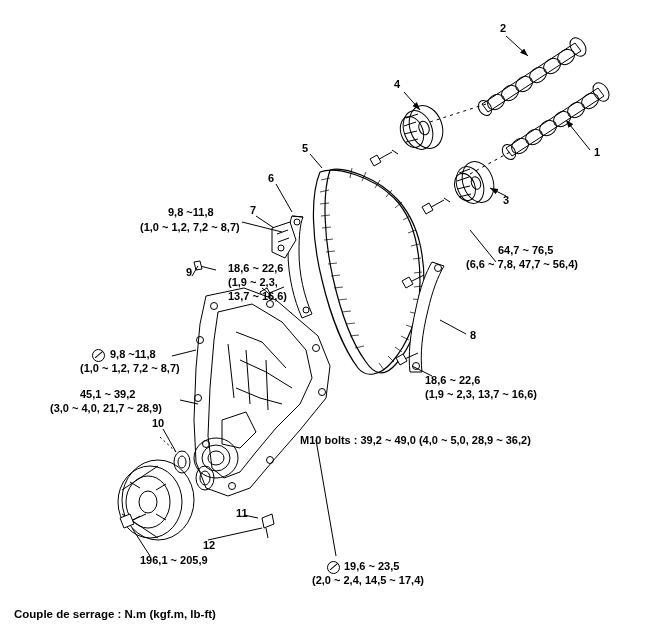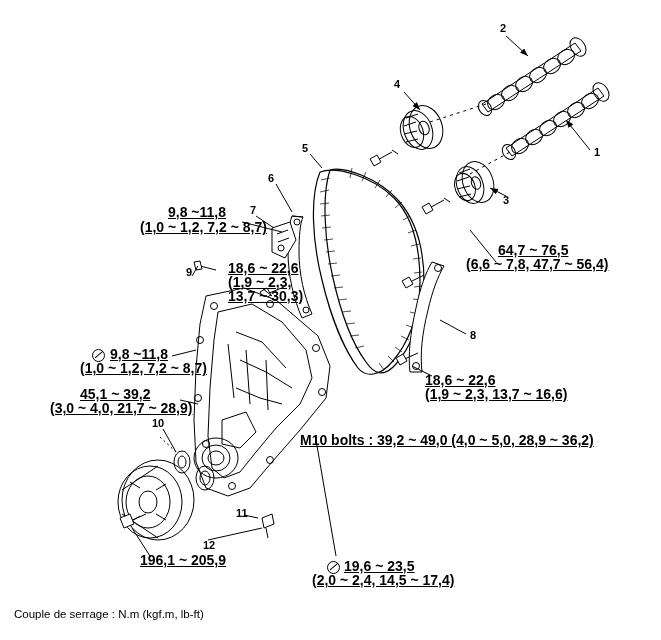--- a/index.html
+++ b/index.html
@@ -20,39 +20,38 @@
   }
   #artwork {
     position: absolute;
     left: 0;
     top: 0;
     width: 661px;
     height: 640px;
   }
   .lbl {
     position: absolute;
-    font-size: 14px;
+    font-size: 11px;
     line-height: 13px;
     font-weight: bold;
     white-space: pre;
     color: #000;
-    text-decoration: underline;
   }
   .num {
     position: absolute;
     font-size: 11px;
     font-weight: bold;
     color: #000;
   }
   .footer {
     position: absolute;
     left: 14px;
     top: 608px;
     font-size: 11.5px;
-    font-weight: normal;
+    font-weight: bold;
     color: #000;
   }
   .bullet {
     position: absolute;
     width: 11px;
     height: 11px;
     border: 1.4px solid #000;
     border-radius: 50%;
     background: #fff;
   }
@@ -295,21 +294,21 @@
   <div class="num" style="left:186px; top:266px;">9</div>
   <div class="num" style="left:152px; top:417px;">10</div>
   <div class="num" style="left:236px; top:507px;">11</div>
   <div class="num" style="left:203px; top:539px;">12</div>
 
   <div class="lbl" style="left:168px; top:206px;">9,8 ~11,8</div>
   <div class="lbl" style="left:140px; top:221px;">(1,0 ~ 1,2, 7,2 ~ 8,7)</div>
 
   <div class="lbl" style="left:228px; top:262px;">18,6 ~ 22,6</div>
   <div class="lbl" style="left:228px; top:276px;">(1,9 ~ 2,3,</div>
-  <div class="lbl" style="left:228px; top:290px;">13,7 ~ 30,3)</div>
+  <div class="lbl" style="left:228px; top:290px;">13,7 ~ 16,6)</div>
 
   <div class="lbl" style="left:498px; top:244px;">64,7 ~ 76,5</div>
   <div class="lbl" style="left:466px; top:258px;">(6,6 ~ 7,8, 47,7 ~ 56,4)</div>
 
   <div class="lbl" style="left:425px; top:374px;">18,6 ~ 22,6</div>
   <div class="lbl" style="left:425px; top:388px;text-align:center;">(1,9 ~ 2,3, 13,7 ~ 16,6)</div>
 
   <div class="bullet" style="left:92px; top:349px;"></div>
   <div class="lbl" style="left:110px; top:348px;">9,8 ~11,8</div>
   <div class="lbl" style="left:80px; top:362px;">(1,0 ~ 1,2, 7,2 ~ 8,7)</div>

